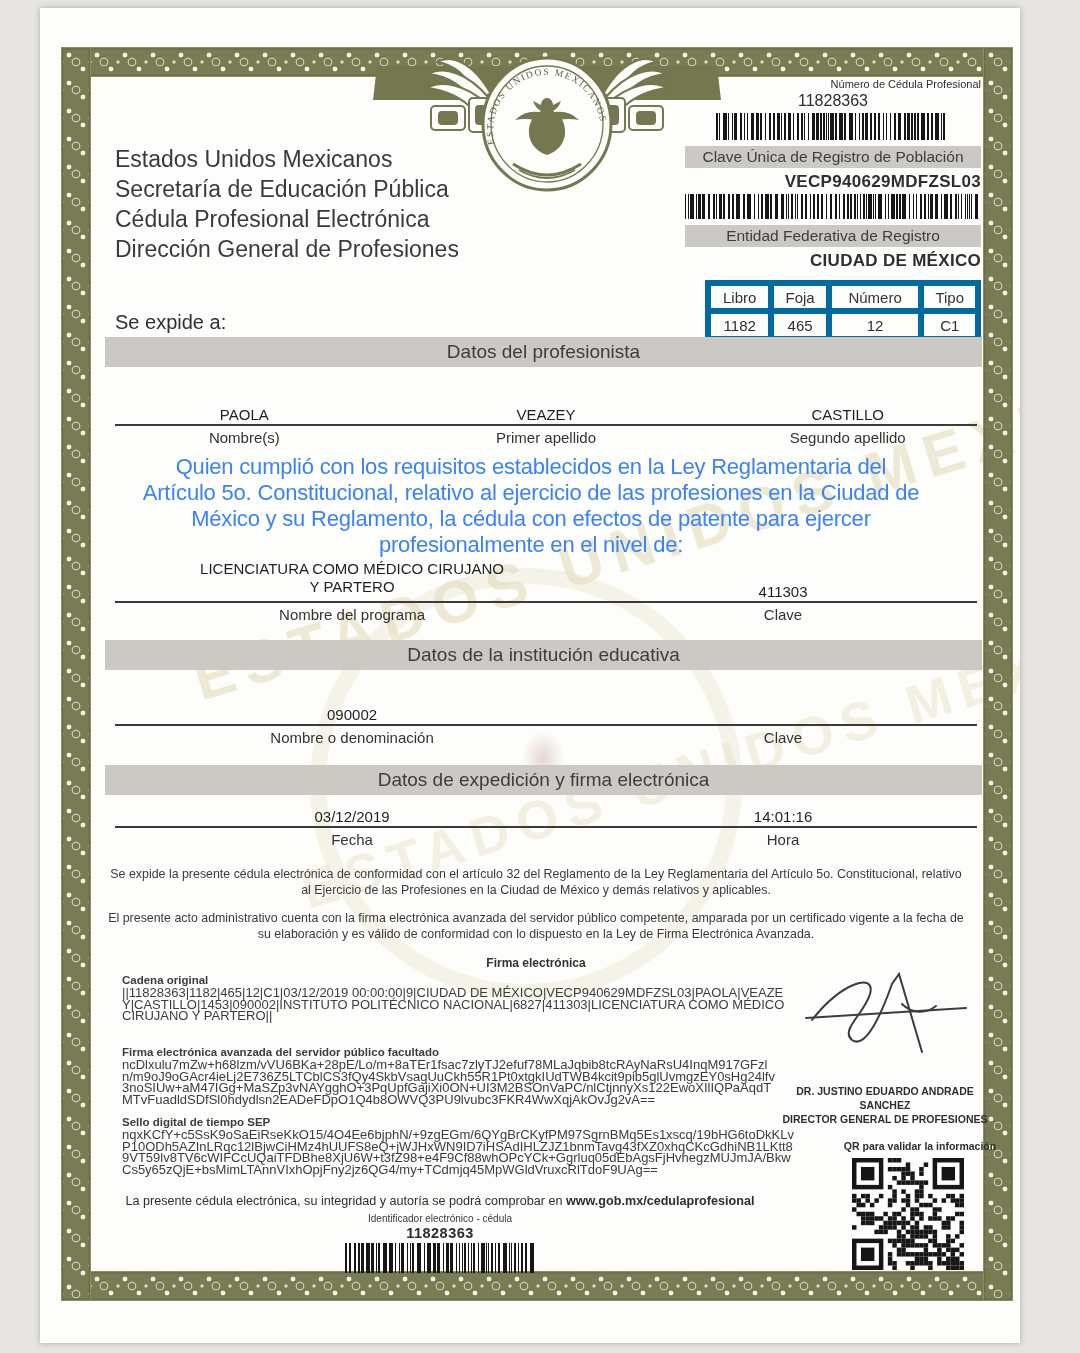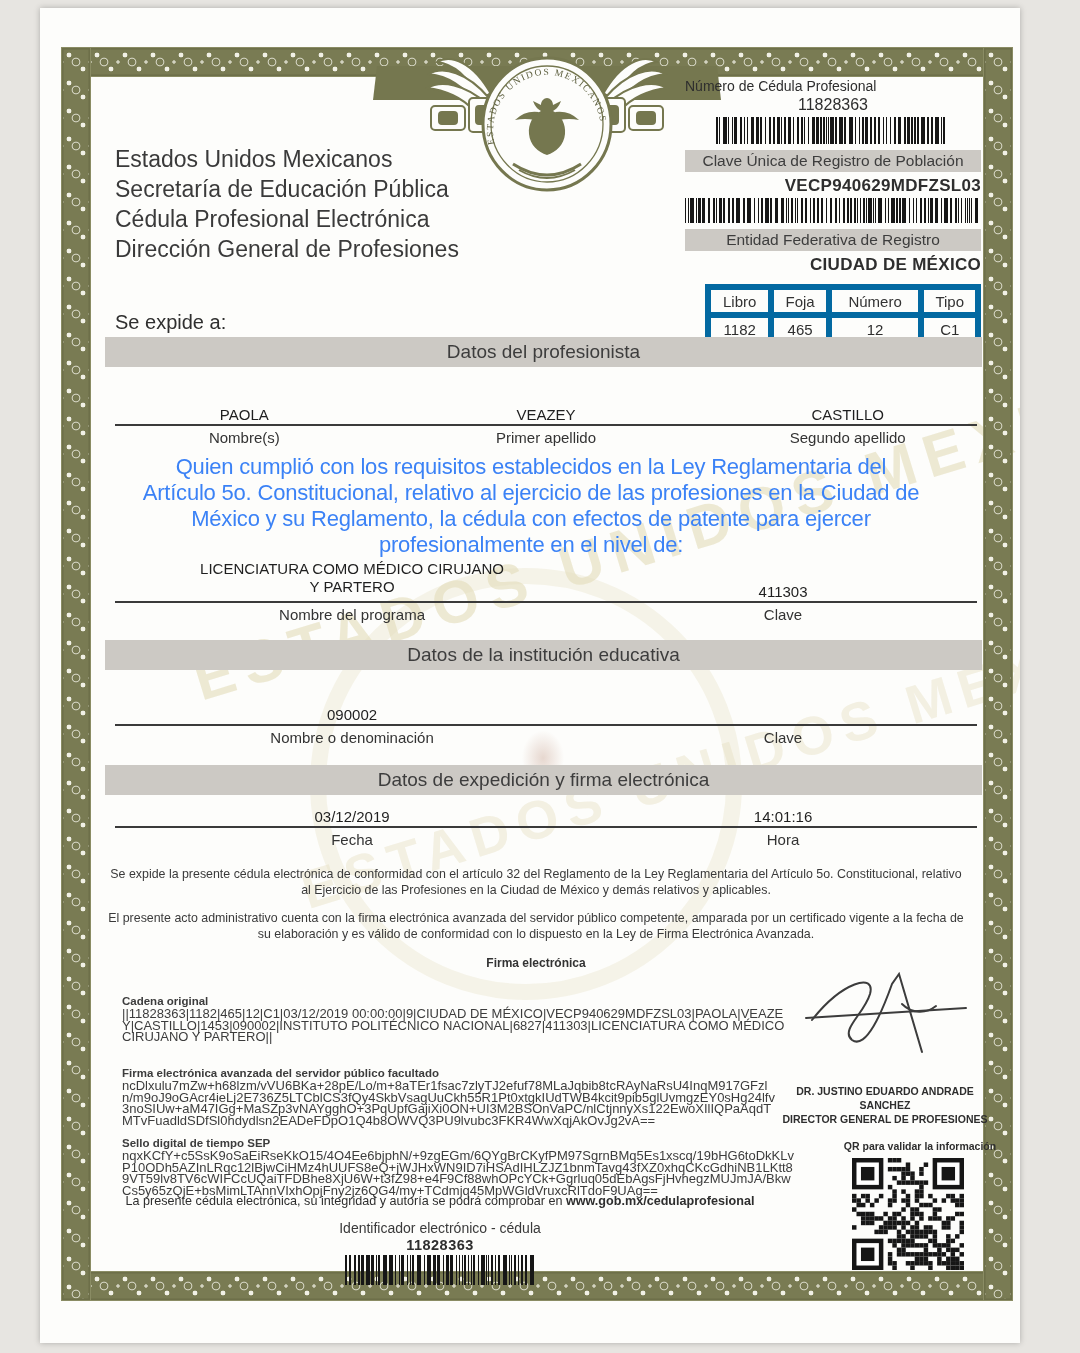--- a/index.html
+++ b/index.html
@@ -40,21 +40,21 @@
   .stain{position:absolute;left:480px;top:720px;width:46px;height:60px;border-radius:50%;
     background:radial-gradient(ellipse, rgba(150,80,50,.22), transparent 65%);pointer-events:none;}
 
   .emblem{position:absolute;left:333px;top:46px;width:348px;height:142px;}
 
   
   .agency{position:absolute;left:75px;top:136px;font-size:23px;line-height:30px;color:#3a3a3a;}
 
   
   .reg{position:absolute;left:645px;top:70px;width:296px;color:#2e2e2e;}
-  .reg-label{font-size:14px;text-align:left;}
+  .reg-label{font-size:11px;text-align:right;}
   .reg-number{font-size:16px;text-align:center;margin-top:2px;}
   .barcode{overflow:hidden;}
   .bc1{width:234px;height:27px;margin:3px auto 0;}
   .bc2{width:296px;height:25px;margin-top:2px;}
   .gray-label{background:#ccc9c4;color:#3d3d3d;font-size:15.5px;height:22px;line-height:22px;text-align:center;margin-top:6px;}
   .reg-bold{font-weight:bold;font-size:17px;text-align:right;margin-top:4px;letter-spacing:.3px;}
   .reg-table{border-collapse:collapse;margin:9px 0 0 20px;width:276px;}
   .reg-table th,.reg-table td{border:6px solid #0369a1;text-align:center;font-size:15px;padding:1px 2px;height:20px;}
   .reg-table th{font-weight:400;color:#333;}
 
@@ -77,38 +77,38 @@
   .date-row{top:800px;}
   .wrapval{max-width:310px;margin:4px auto;line-height:18px;}
 
   .statement{position:absolute;left:100px;top:446px;width:782px;text-align:center;
     font-size:22px;line-height:26px;color:#3b82f6;letter-spacing:-.2px;}
 
   .fineprint{position:absolute;left:65px;width:862px;text-align:center;font-size:12.4px;line-height:16px;color:#3a3a3a;}
   .fp1{top:858px;} .fp2{top:902px;}
   .firma-heading{position:absolute;left:65px;top:948px;width:862px;text-align:center;font-size:12px;font-weight:bold;color:#333;}
 
-  .chain-block{position:absolute;color:#3c3c3c;margin-top:21px;}
+  .chain-block{position:absolute;color:#3c3c3c;}
   .chain-label{font-size:11.5px;font-weight:bold;}
   .chain-text{font-size:13px;line-height:11.5px;word-break:break-all;margin-top:1px;}
   .cadena{left:82px;top:966px;width:668px;}
   .firma-b{left:82px;top:1038px;width:655px;}
   .sello-b{left:82px;top:1108px;width:672px;}
 
   .signature{position:absolute;left:762px;top:960px;width:168px;height:92px;}
   .signer{position:absolute;left:736px;top:1076px;width:218px;text-align:center;
     font-size:10.5px;font-weight:bold;line-height:14px;color:#2e2e2e;}
 
   .qr-label{position:absolute;left:798px;top:1132px;width:164px;text-align:center;font-size:10.5px;font-weight:bold;color:#2e2e2e;}
   .qr{position:absolute;left:812px;top:1150px;width:112px;height:112px;}
 
   .bottom-block{position:absolute;left:70px;top:1186px;width:660px;text-align:center;color:#2e2e2e;}
   .verify{font-size:12.6px;}
   .verify b{font-weight:bold;}
-  .ident-label{font-size:14px;margin-top:12px;color:#3a3a3a;}
+  .ident-label{font-size:10px;margin-top:5px;color:#3a3a3a;}
   .ident-num{font-size:14.5px;font-weight:bold;letter-spacing:.5px;margin-top:1px;}
   .bc3{width:190px;height:30px;margin:2px auto 0;}
 </style>
 </head>
 <body>
 
 <div class="page">
 
   <div class="wm wm-a">ESTADOS UNIDOS MEXICANOS</div>
   <div class="wm wm-b">ESTADOS UNIDOS MEXICANOS</div>

